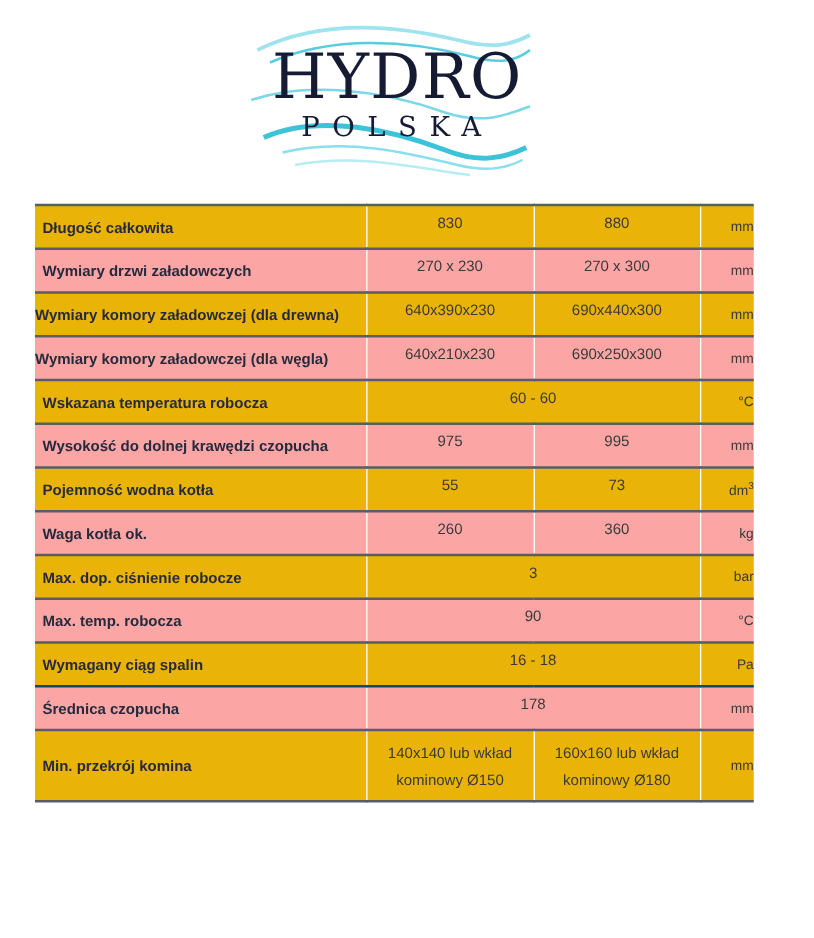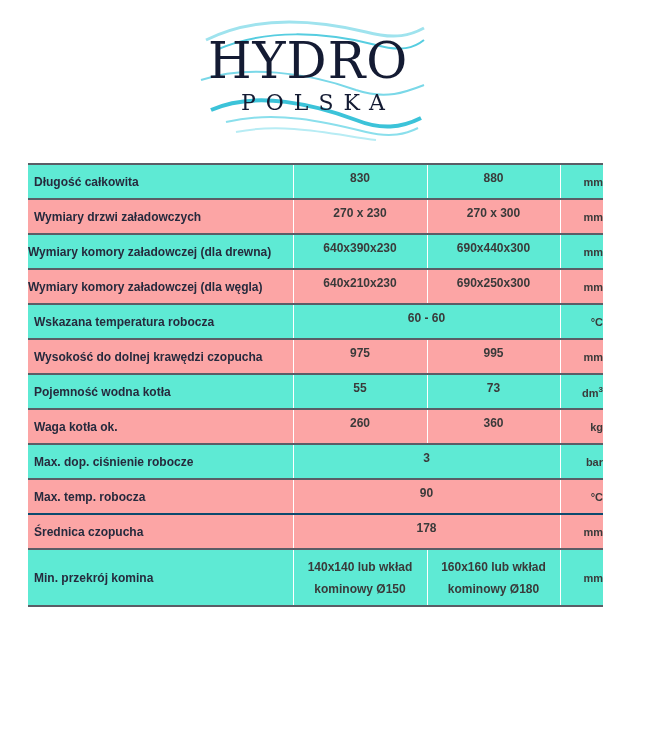--- a/index.html
+++ b/index.html
@@ -1,38 +1,38 @@
 <!DOCTYPE html>
 <html><head>
 <meta charset="utf-8">
 <style>
   html, body { margin: 0; padding: 0; background: #ffffff; }
   body { width: 651px; height: 750px; position: relative; overflow: hidden;
          font-family: "Liberation Sans", "DejaVu Sans", sans-serif; color: #2b2b3a; }
 
   .logo { position: absolute; left: 196px; top: 10px; width: 230px; height: 135px; }
   .logo svg { position: absolute; left: 0; top: 0; }
-  .logo-word1 { position: absolute; left: 12px; top: 26px; width: 210px; text-align: left;
+  .logo-word1 { position: absolute; left: 12px; top: 26px; width: 210px; text-align: right;
                 font-family: "DejaVu Serif", "Liberation Serif", serif; font-size: 50px;
                 letter-spacing: 1px; color: #141b33; line-height: 1; }
   .logo-word2 { position: absolute; left: 12px; top: 82px; width: 210px; text-align: center;
                 font-family: "DejaVu Serif", "Liberation Serif", serif; font-size: 22px;
                 letter-spacing: 10px; color: #141b33; line-height: 1; padding-left: 10px; box-sizing: border-box; }
 
   table.spec { position: absolute; left: 28px; top: 163px; width: 575px;
                border-collapse: collapse; table-layout: fixed; font-size: 12px; }
   table.spec col.c0 { width: 265px; }
   table.spec col.c1 { width: 134px; }
   table.spec col.c2 { width: 133px; }
   table.spec col.c3 { width: 43px; }
   table.spec tr { border-top: 2px solid #5a5d66; }
   table.spec tr:last-child { border-bottom: 2px solid #5a5d66; }
-  table.spec tr.gray td { background: #5eead4; margin-left: 35px; }
+  table.spec tr.gray td { background: #eab308; margin-left: 35px; }
   table.spec tr.white td { background: #fca5a5; }
-  table.spec td { height: 33px; padding: 0; vertical-align: middle; font-weight: bold; }
+  table.spec td { height: 33px; padding: 0; vertical-align: middle; }
   table.spec td + td { border-left: 1px solid #ffffff; }
   table.spec td.label { font-weight: bold; padding-left: 6px; color: #262a3d; white-space: nowrap; }
   table.spec td.label.tight { padding-left: 0; }
   table.spec td.val { text-align: center; color: #3a3a3a; }
   table.spec td.val span { position: relative; top: -4px; }
   table.spec td.unit { text-align: right; color: #3a3a3a; font-size: 11px; }
   table.spec tr.tall td { height: 55px; }
   table.spec tr.tall td.val span { top: 0; line-height: 22px; display: inline-block; }
   sup { font-size: 8px; }
 </style>
@@ -110,20 +110,25 @@
     <tr class="gray">
       <td class="label">Max. dop. ciśnienie robocze</td>
       <td class="val" colspan="2"><span>3</span></td>
       <td class="unit">bar</td>
     </tr>
     <tr class="white">
       <td class="label">Max. temp. robocza</td>
       <td class="val" colspan="2"><span>90</span></td>
       <td class="unit">°C</td>
     </tr>
+    <tr class="gray">
+      <td class="label">Wymagany ciąg spalin</td>
+      <td class="val" colspan="2"><span>16 - 18</span></td>
+      <td class="unit">Pa</td>
+    </tr>
     <tr class="white" style="border-top:2px solid #0c4a6e;">
       <td class="label">Średnica czopucha</td>
       <td class="val" colspan="2"><span>178</span></td>
       <td class="unit">mm</td>
     </tr>
     <tr class="gray tall">
       <td class="label">Min. przekrój komina</td>
       <td class="val"><span><span>140x140 lub wkład</span><br><span>kominowy Ø150</span></span></td>
       <td class="val"><span><span>160x160 lub wkład</span><br><span>kominowy Ø180</span></span></td>
       <td class="unit">mm</td>

